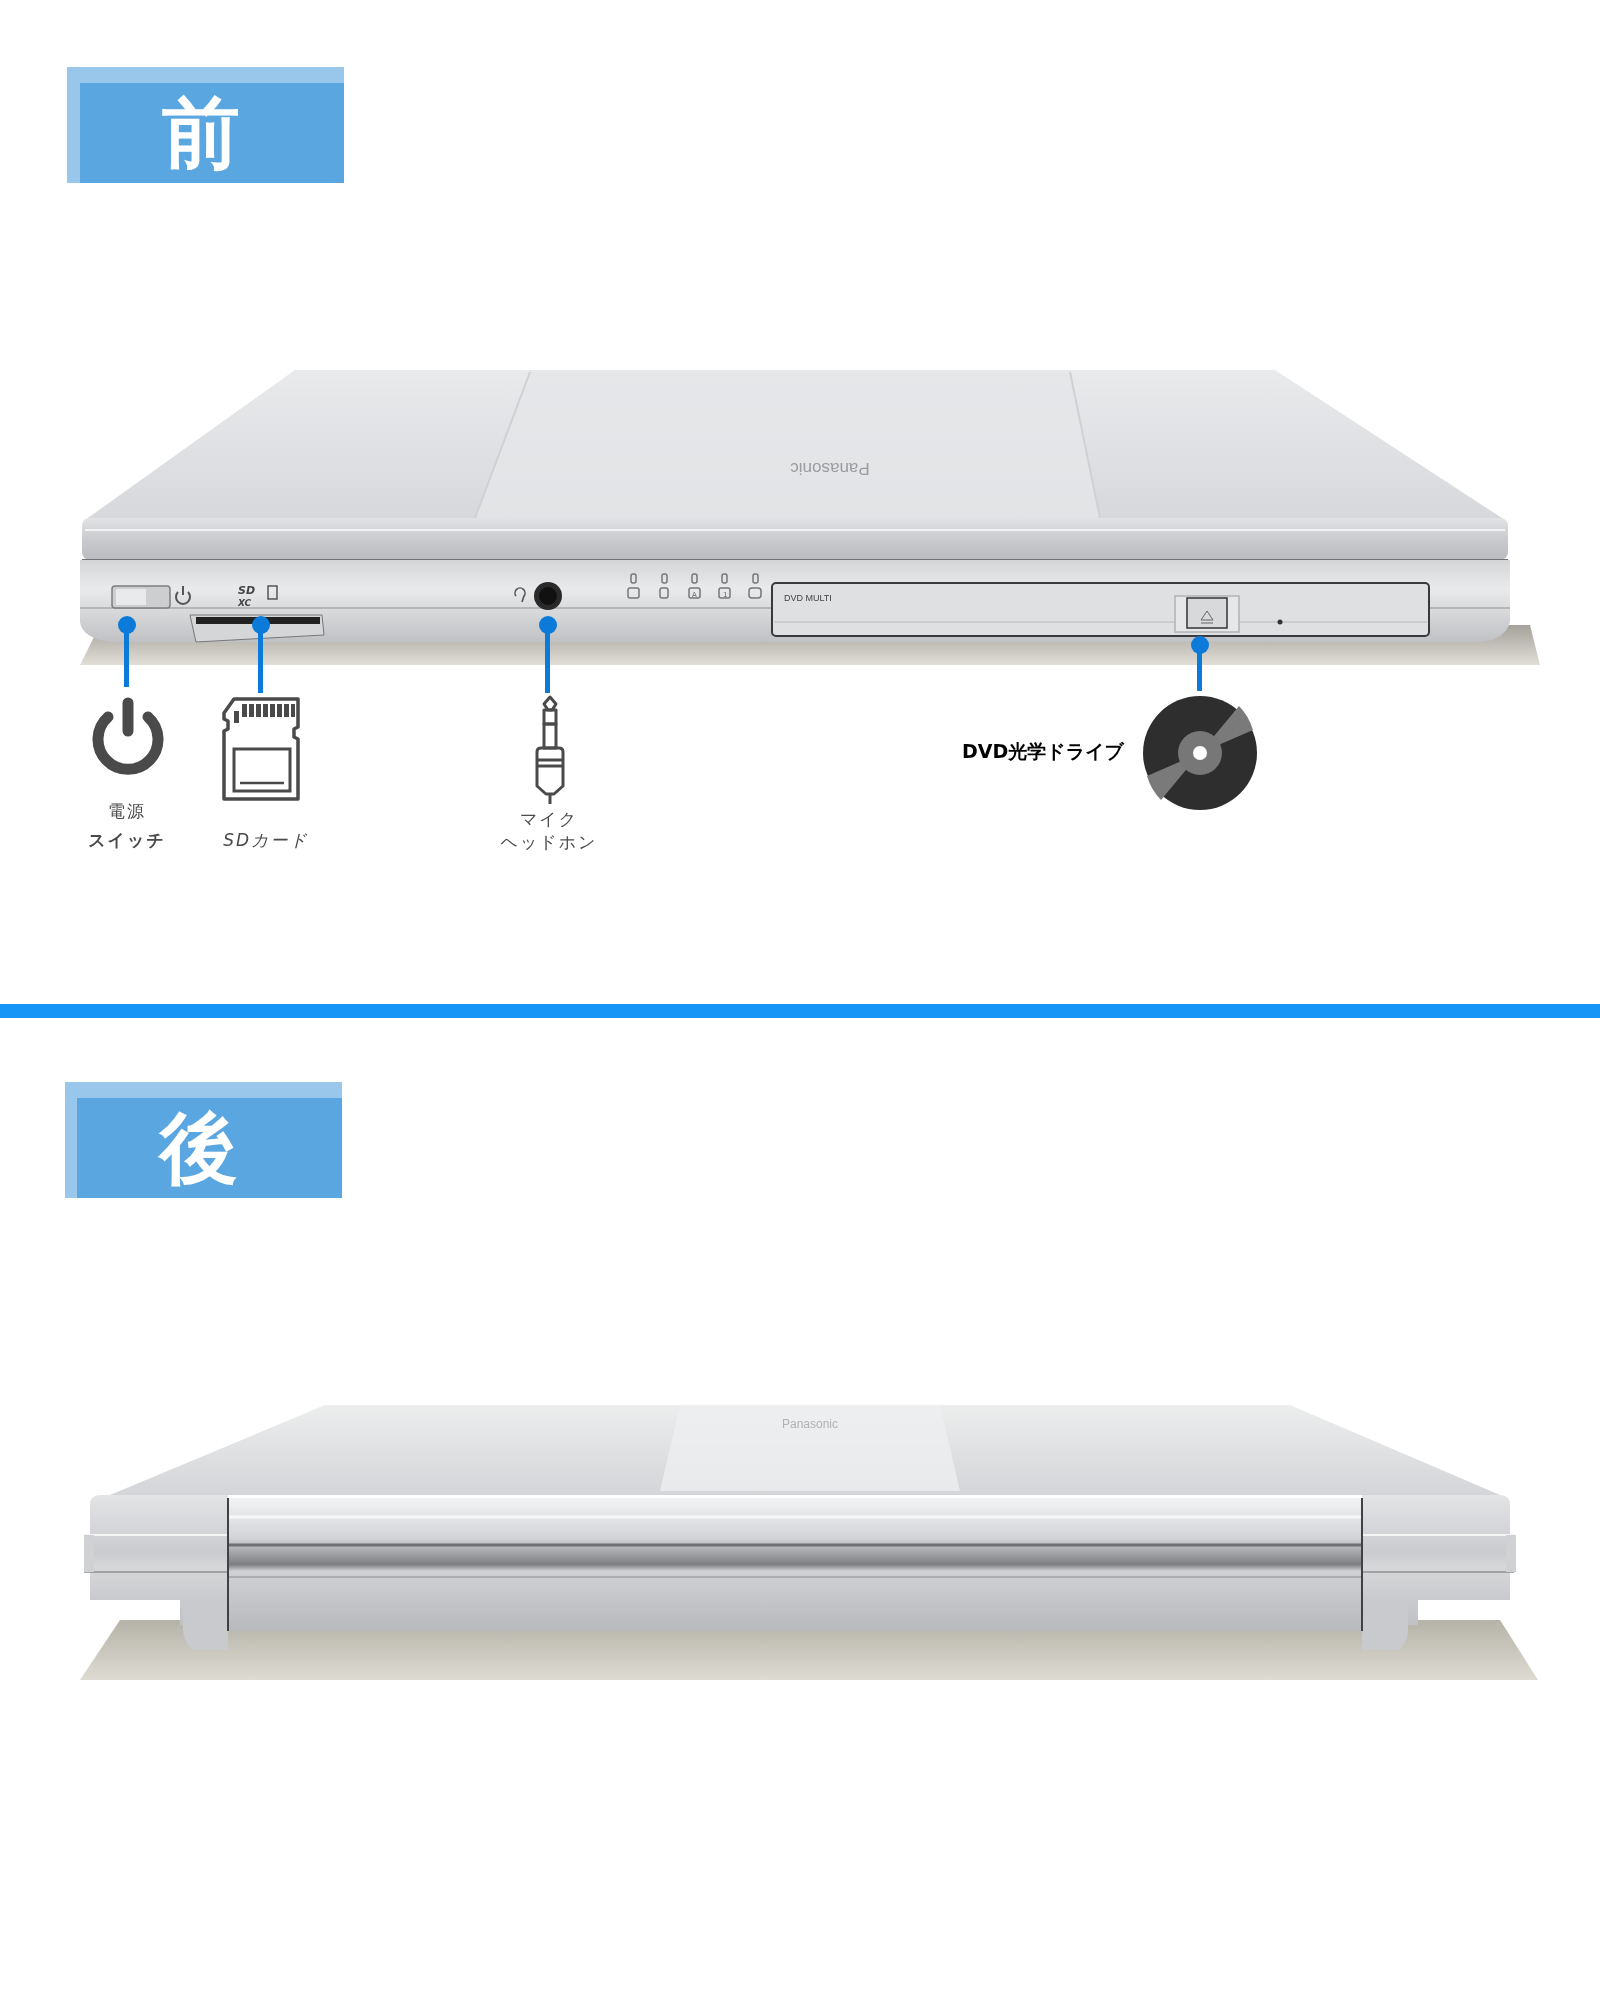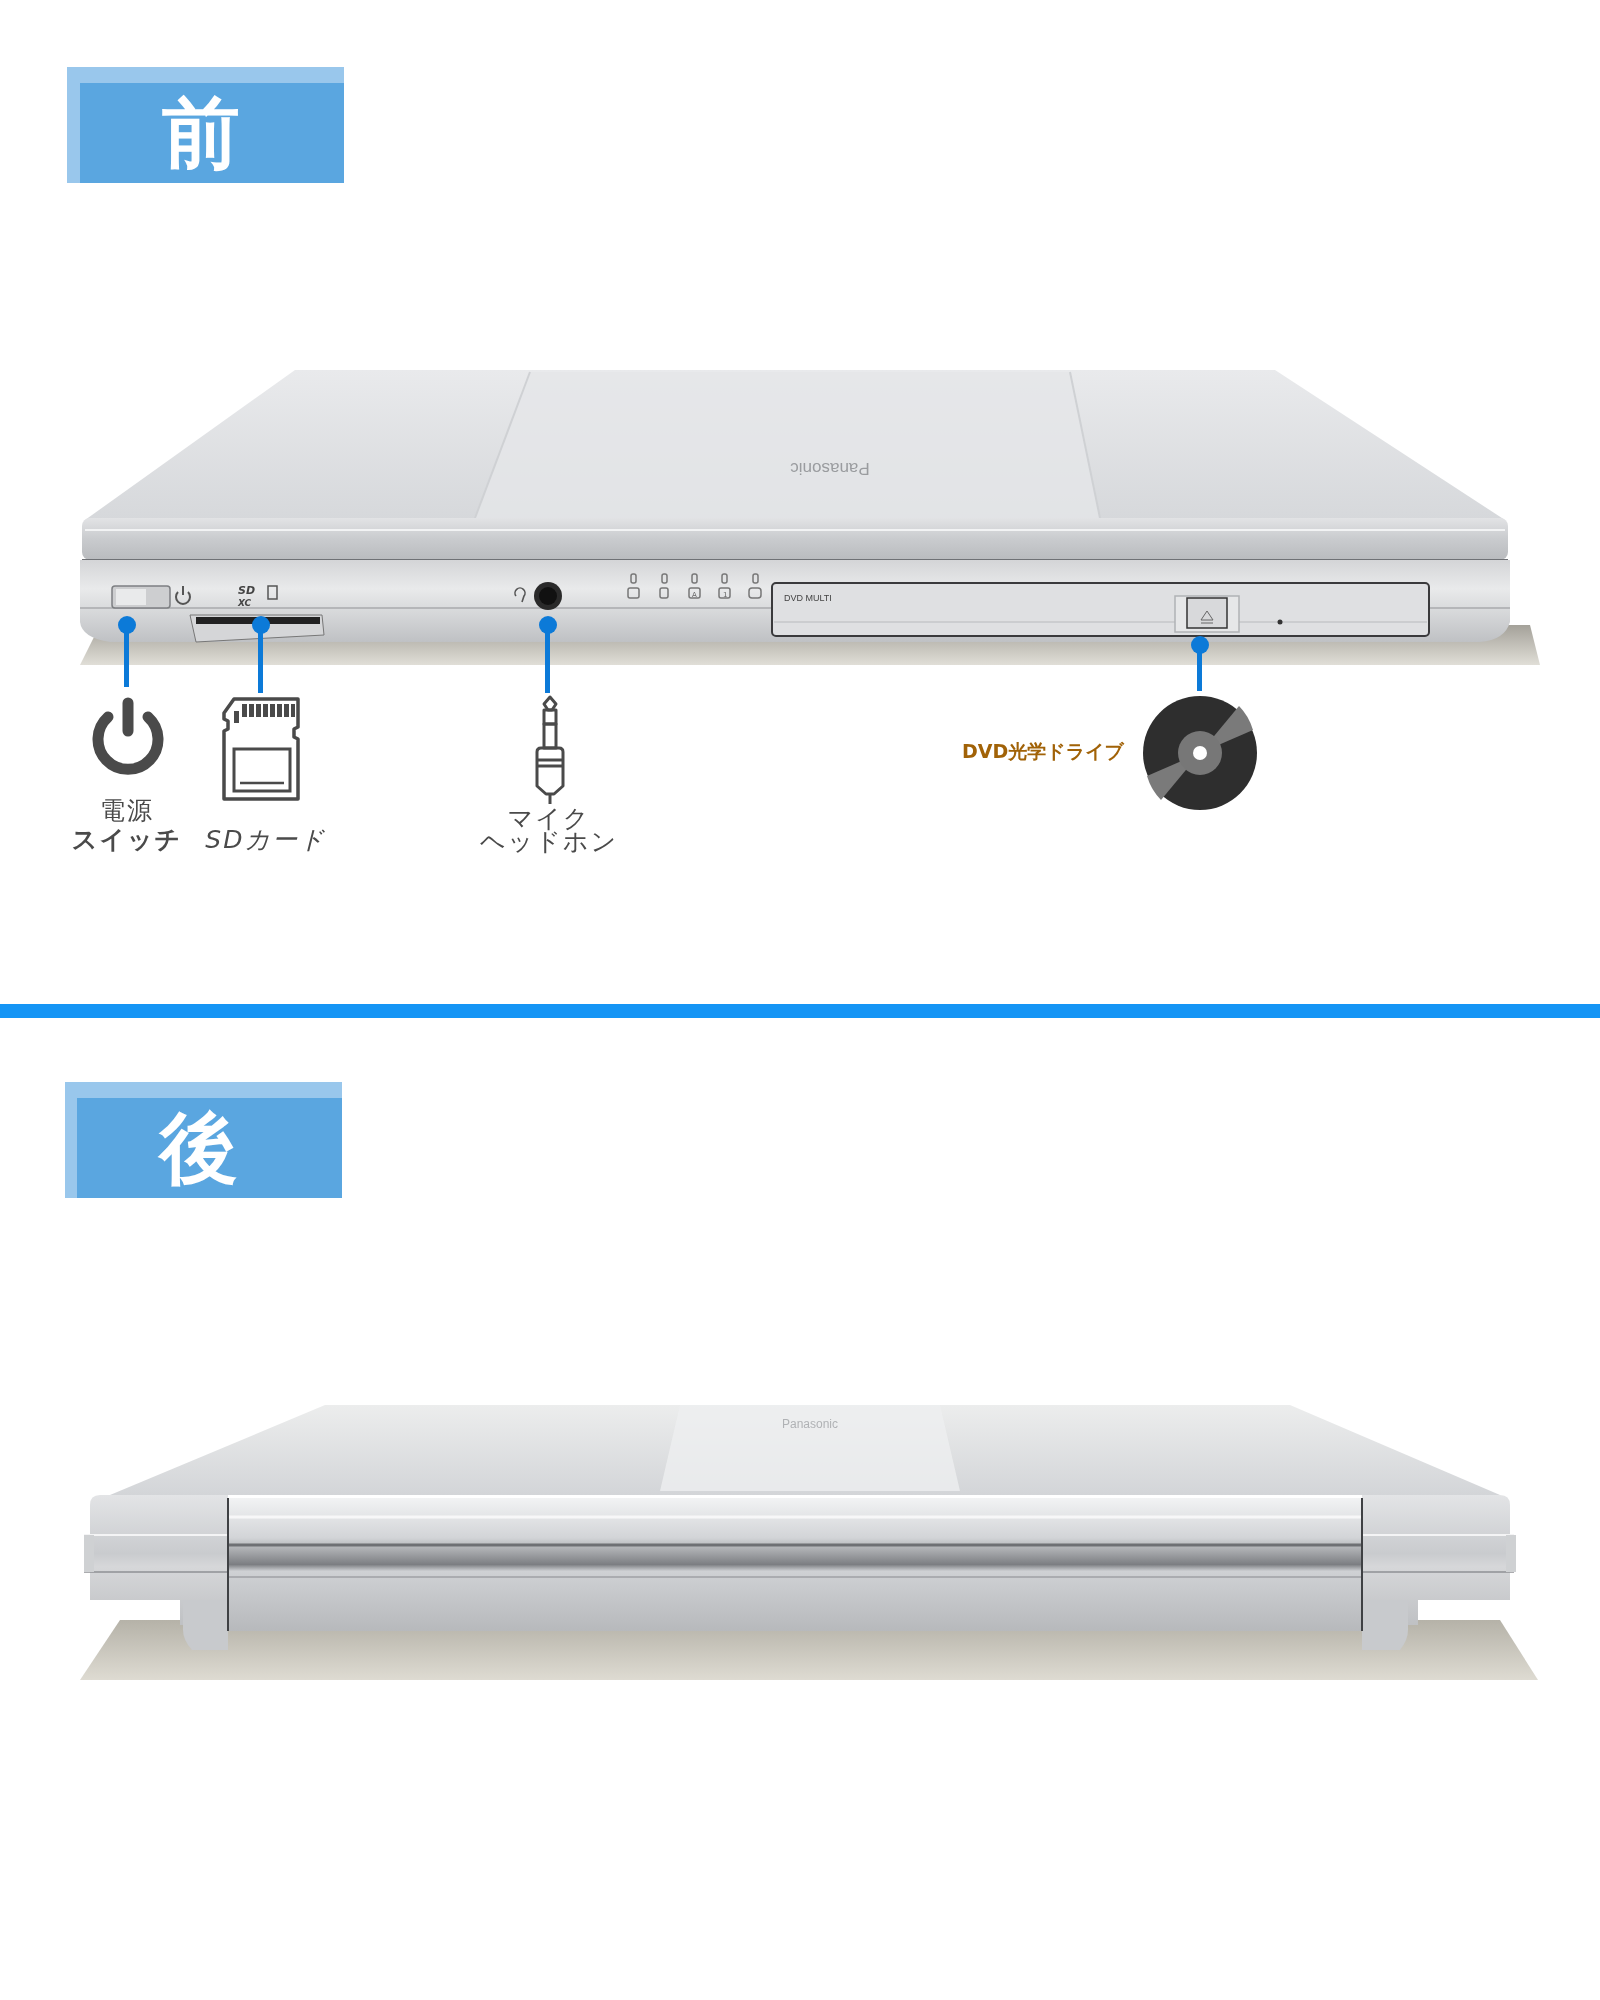--- a/index.html
+++ b/index.html
@@ -6,22 +6,22 @@
   body{width:1600px;height:2000px;position:relative;overflow:hidden;font-family:"DejaVu Sans","Liberation Sans",sans-serif;}
   
   .badge{position:absolute;width:277px;height:116px;background:#99C7EC;}
   .badge-inner{position:absolute;left:13px;top:16px;right:0;bottom:0;background:#5AA6E0;display:flex;align-items:center;justify-content:center;}
   .badge-text{color:#fff;font-size:78px;font-weight:bold;line-height:1;margin-left:-22px;}
   .divider{position:absolute;left:0;top:1004px;width:1600px;height:14px;}
   
   .laptop{position:absolute;}
   .callout-dot{position:absolute;width:18px;height:18px;border-radius:50%;}
   .callout-line{position:absolute;width:5px;}
-  .label{position:absolute;color:#4a4a4a;font-size:25px;line-height:28px;text-align:center;white-space:nowrap;letter-spacing:2px;}
-  .label-bold{position:absolute;color:#a16207;font-size:19px;font-weight:bold;white-space:nowrap;}
+  .label{position:absolute;color:#4a4a4a;font-size:17px;line-height:28px;text-align:center;white-space:nowrap;letter-spacing:2px;}
+  .label-bold{position:absolute;color:#000000;font-size:19px;font-weight:bold;white-space:nowrap;}
   .icon{position:absolute;}
 </style>
 </head>
 <body>
 
 <div class="badge" style="left:67px;top:67px;">
   <div class="badge-inner">
     <span class="badge-text">前</span>
   </div>
 </div>

